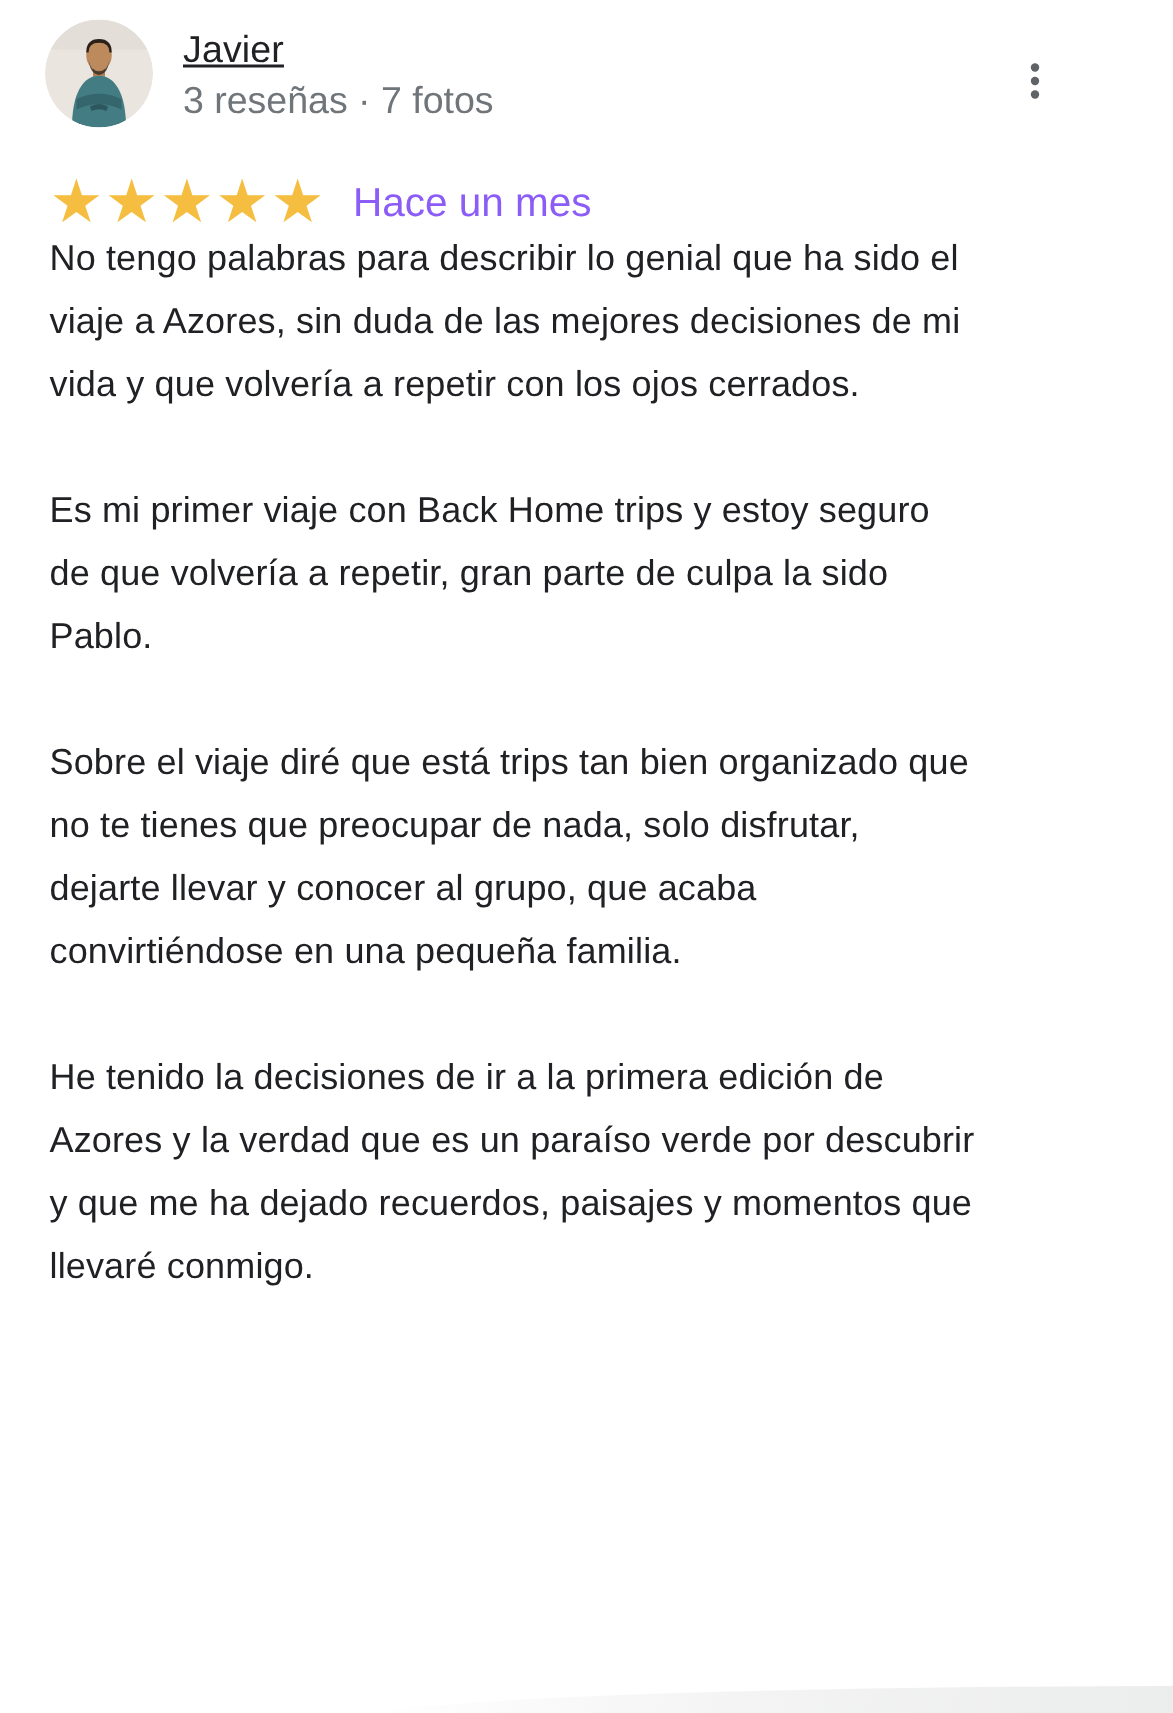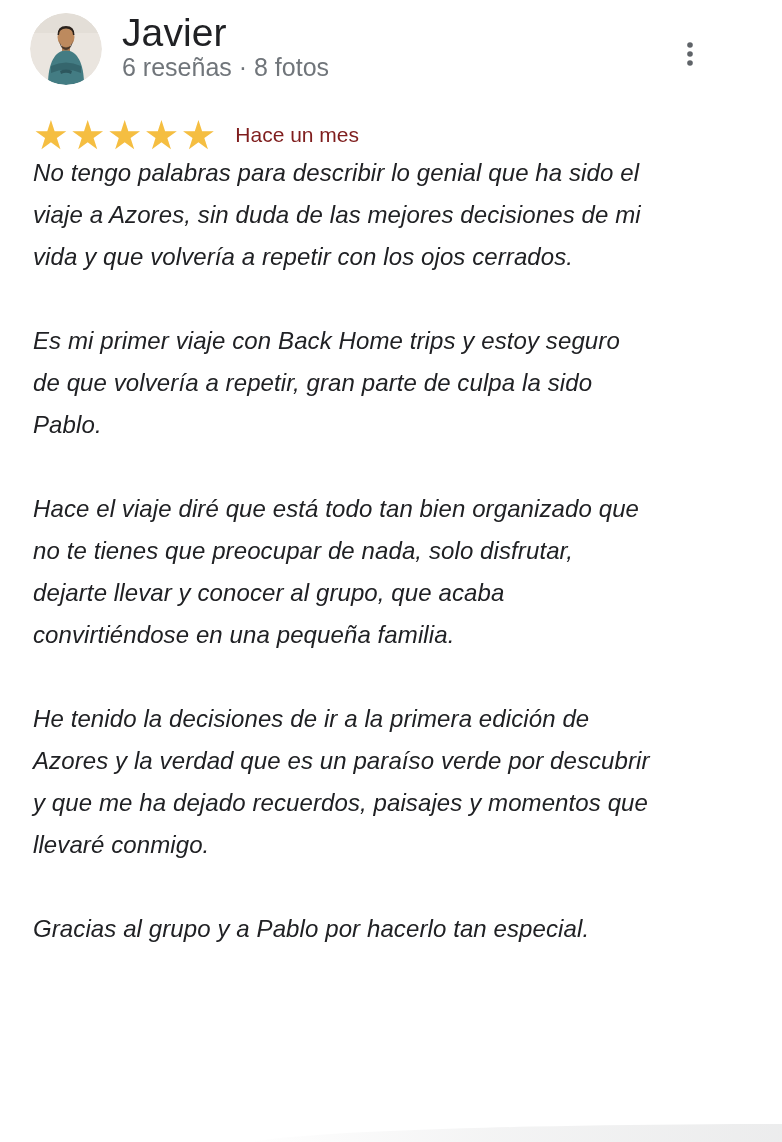--- a/index.html
+++ b/index.html
@@ -23,26 +23,27 @@
   .avatar {
     width: 72px; height: 72px;
     border-radius: 50%;
     overflow: hidden;
     flex: 0 0 auto;
     cursor: pointer;
   }
   .avatar svg { display: block; width: 72px; height: 72px; }
   .reviewer-info { margin-left: 20px; min-width: 0; }
   .reviewer-name {
-    font-size: 39px;
+    font-size: 25px;
     line-height: 36px;
     font-weight: 500;
     color: #202124;
     letter-spacing: 0.1px;
     cursor: pointer;
+    text-decoration: underline;
   }
   .reviewer-stats {
     font-size: 25px;
     line-height: 31px;
     color: #70757a;
     margin-top: 1px;
   }
   .menu-button {
     position: absolute;
     right: 34px; top: 13px;
@@ -67,36 +68,35 @@
     align-items: center;
   }
   .stars {
     font-size: 40px;
     line-height: 40px;
     letter-spacing: 1px;
     user-select: none;
     white-space: nowrap;
   }
   .review-age {
-    font-size: 21px;
-    color: #7f1d1d;
+    font-size: 27px;
+    color: #8b5cf6;
     margin-left: 18px;
     white-space: nowrap;
   }
 
   
   .review-body {
     position: absolute;
     top: 152px; left: 33px;
     width: 714px;
     font-size: 24px;
     line-height: 42px;
     color: #202124;
     letter-spacing: 0.1px;
-    font-style: italic;
   }
   .paragraph {
     white-space: pre-line;
     margin: 0 0 42px 0;
   }
   .paragraph:last-child { margin-bottom: 0; }
 
   
   .bottom-shade {
     position: absolute;
@@ -137,21 +137,21 @@
           <path d="M18 72 C18 50 25 37.5 36 37.5 C47 37.5 54 50 54 72 Z" fill="#437c83"></path>
 
           <path d="M21 54 Q36 46.5 51 54 L51 61 Q36 53.5 21 61 Z" fill="#356automatically66d" opacity="0"></path>
           <path d="M21 53 Q36 46 51 53 L51 60 Q36 53 21 60 Z" fill="#35666d"></path>
           <path d="M30 58 q6 -3.5 12 0 l-1 3 q-5 -2.5 -10 0 z" fill="#2d575e"></path>
         </g>
       </svg>
     </div>
     <div class="reviewer-info">
       <div class="reviewer-name">Javier</div>
-      <div class="reviewer-stats">6 reseñas · 8 fotos</div>
+      <div class="reviewer-stats">3 reseñas · 7 fotos</div>
     </div>
     <button class="menu-button" aria-label="Más opciones">
       <svg width="26" height="30" viewBox="0 0 26 30">
         <circle cx="13" cy="6" r="2.8" fill="#5f6368"></circle>
         <circle cx="13" cy="15" r="2.8" fill="#5f6368"></circle>
         <circle cx="13" cy="24" r="2.8" fill="#5f6368"></circle>
       </svg>
     </button>
   </div>
 
@@ -160,26 +160,25 @@
     <span class="review-age">Hace un mes</span>
   </div>
 
   <div class="review-body">
       <div class="paragraph">No tengo palabras para describir lo genial que ha sido el
 viaje a Azores, sin duda de las mejores decisiones de mi
 vida y que volvería a repetir con los ojos cerrados.</div>
       <div class="paragraph">Es mi primer viaje con Back Home trips y estoy seguro
 de que volvería a repetir, gran parte de culpa la sido
 Pablo.</div>
-      <div class="paragraph">Hace el viaje diré que está todo tan bien organizado que
+      <div class="paragraph">Sobre el viaje diré que está trips tan bien organizado que
 no te tienes que preocupar de nada, solo disfrutar,
 dejarte llevar y conocer al grupo, que acaba
 convirtiéndose en una pequeña familia.</div>
       <div class="paragraph">He tenido la decisiones de ir a la primera edición de
 Azores y la verdad que es un paraíso verde por descubrir
 y que me ha dejado recuerdos, paisajes y momentos que
 llevaré conmigo.</div>
-      <div class="paragraph">Gracias al grupo y a Pablo por hacerlo tan especial.</div>
     </div>
 
   <div class="bottom-shade"></div>
 
 </div>
 
 </body></html>

